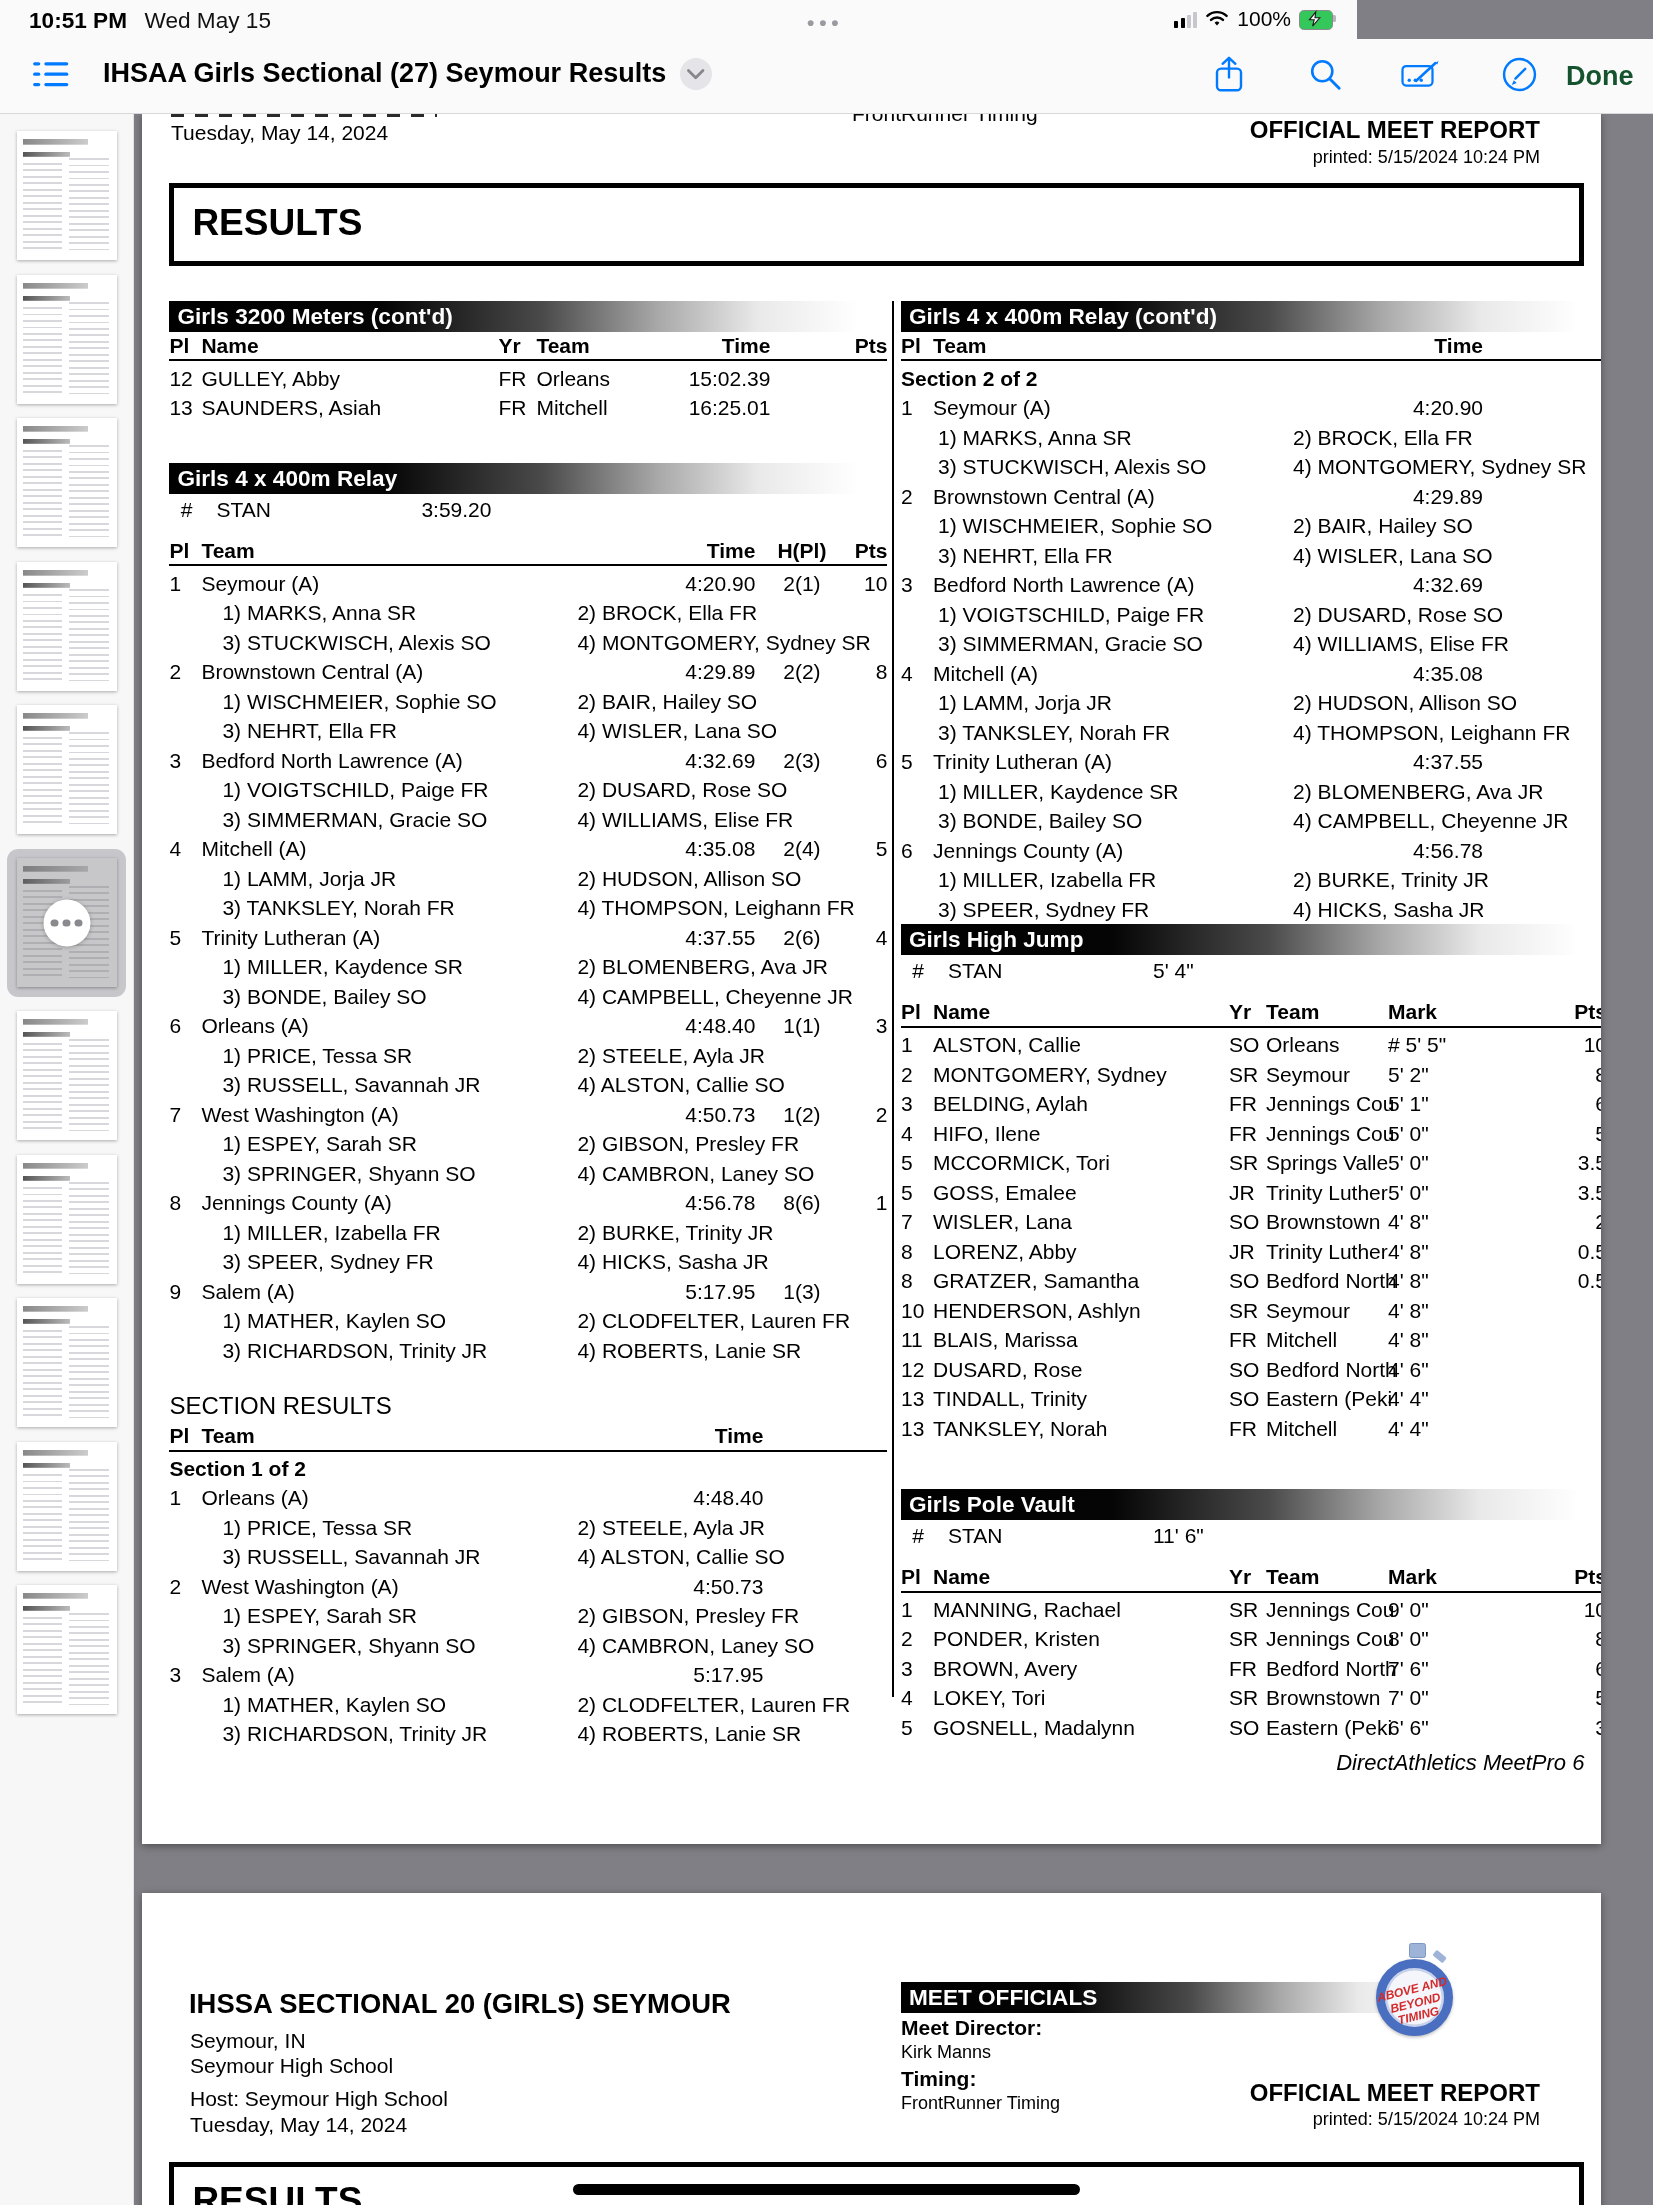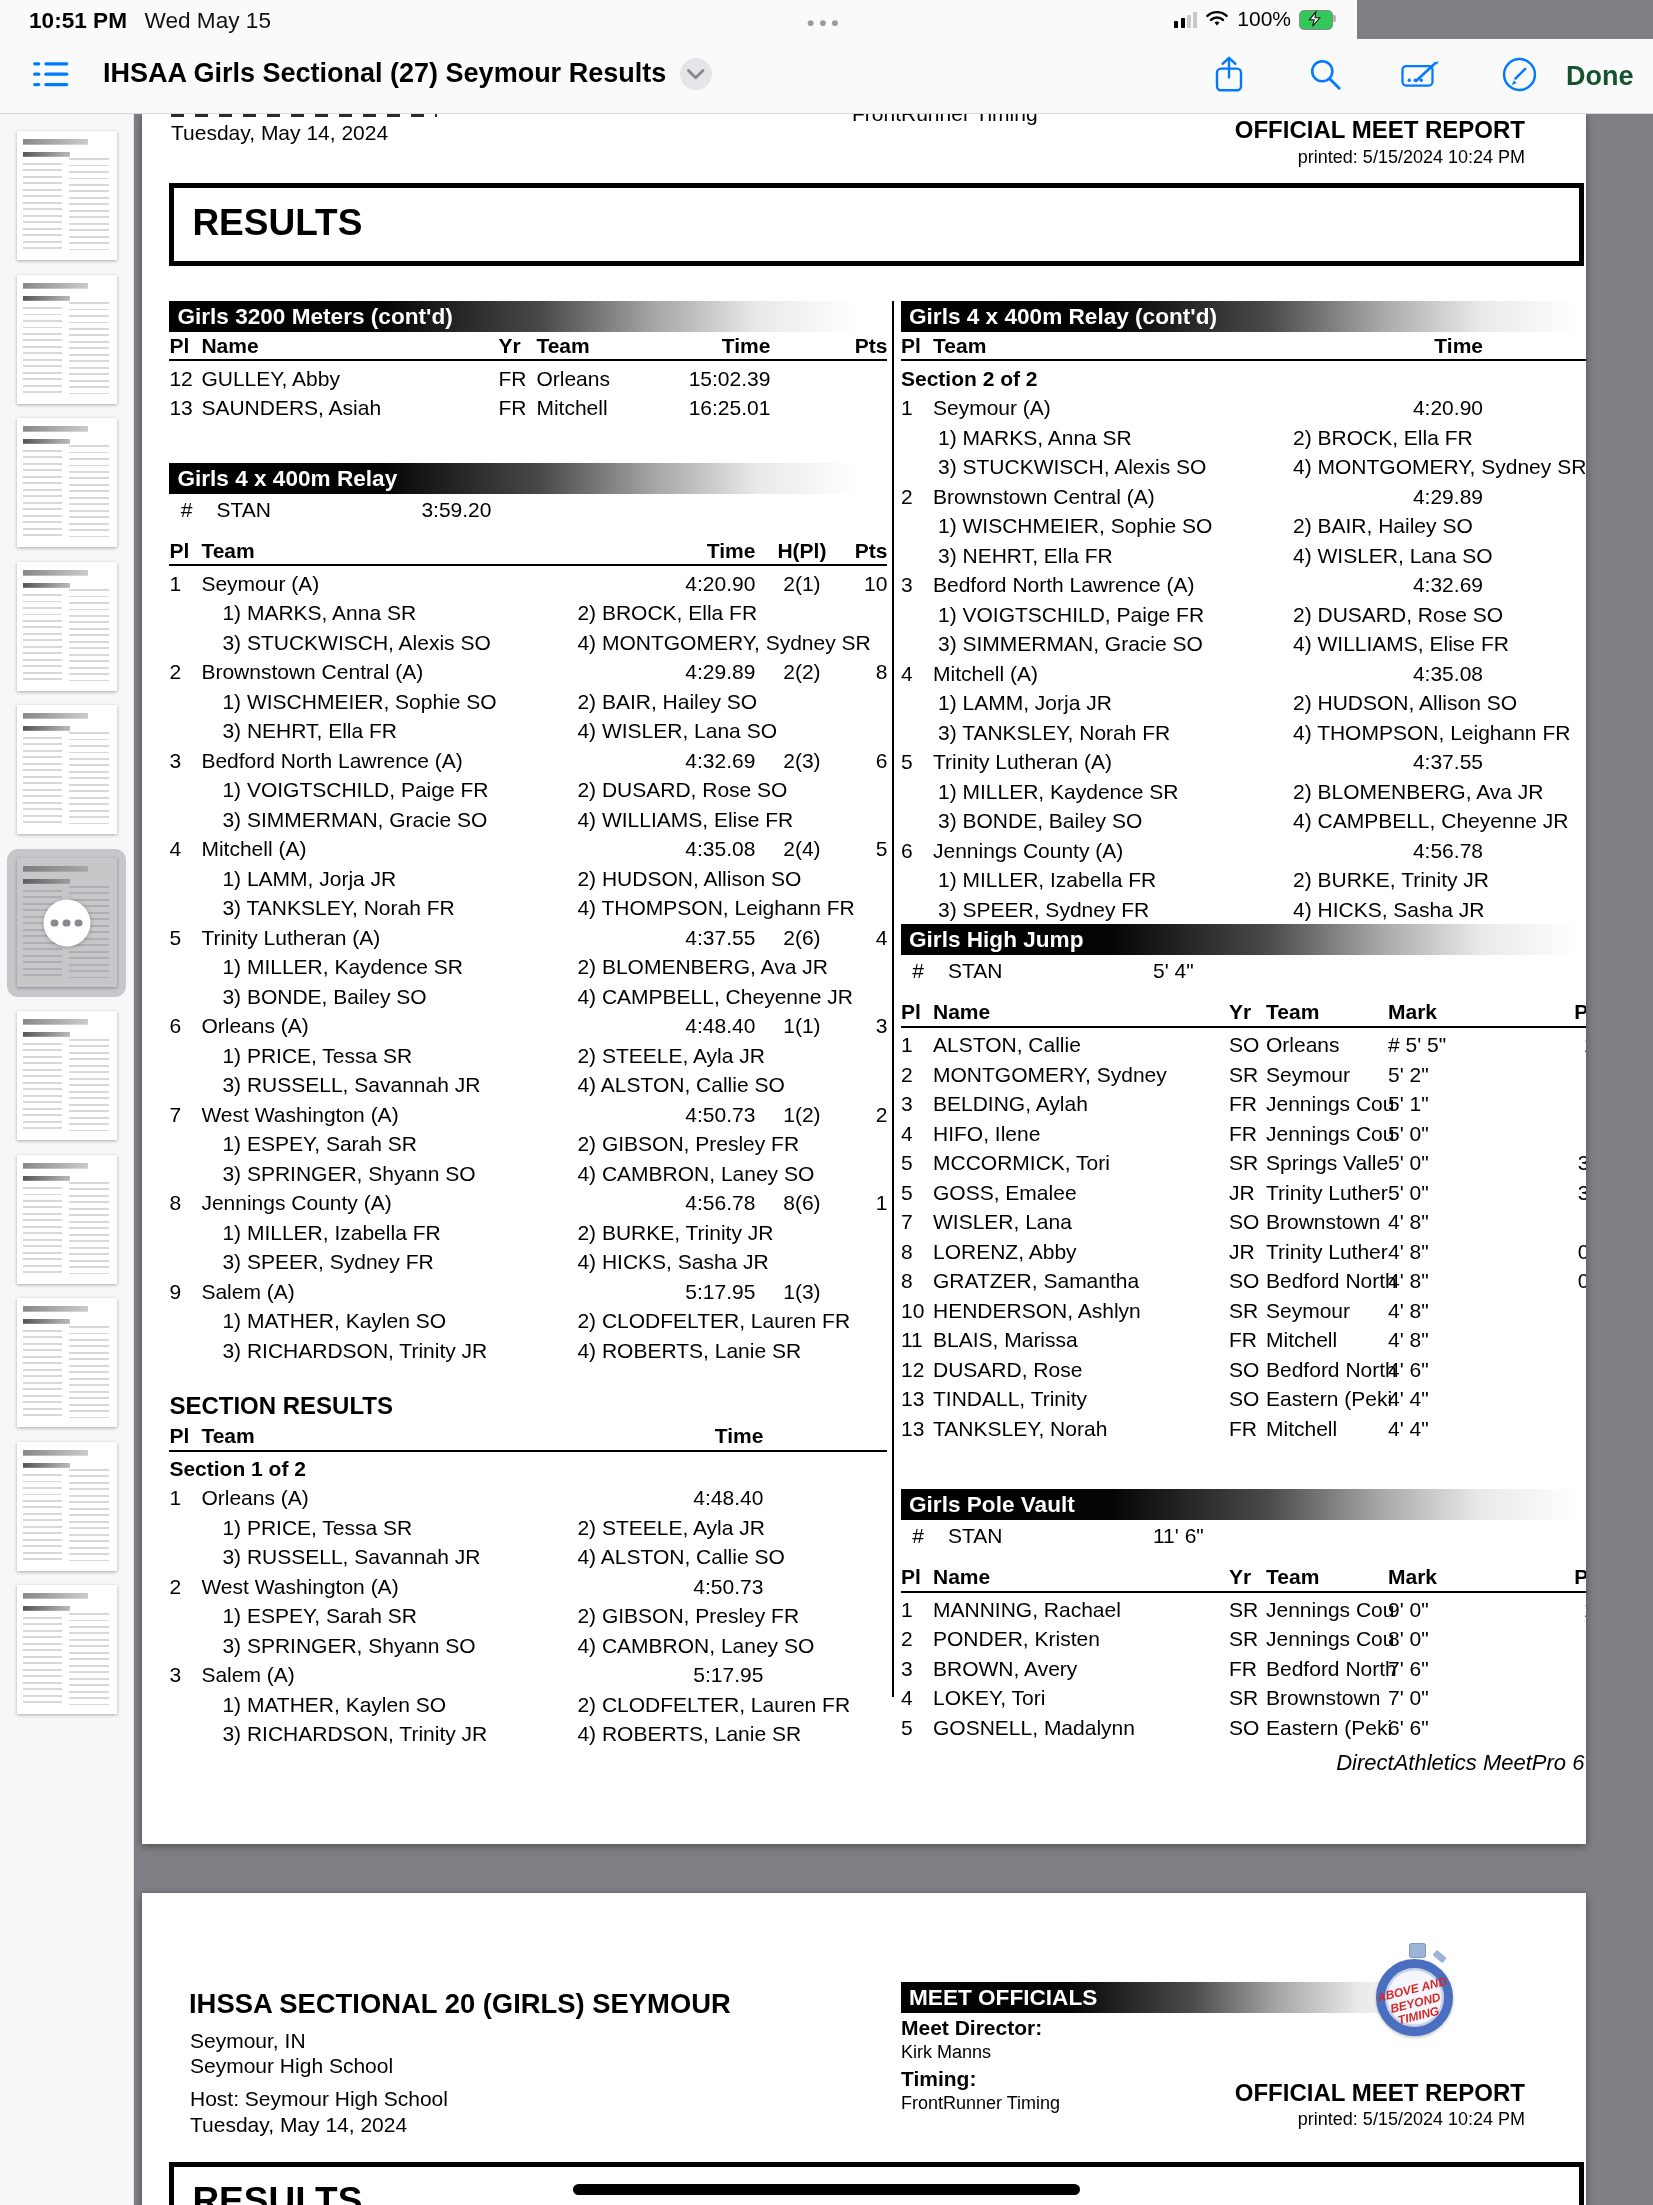--- a/index.html
+++ b/index.html
@@ -33,21 +33,21 @@
       linear-gradient(90deg,#555,#bbb) 6.5px 21px/47px 4.8px no-repeat,
       linear-gradient(90deg,#888,#ccc) 6.5px 8px/65px 5.7px no-repeat,
       #fff;}
   .thumb-sel{width:119px;margin:0 auto 14.5px auto;padding:9.7px 0;background:#c6c6cb;border-radius:11.3px;position:relative;}
   .thumb-sel .thumb{margin-bottom:0;}
   .dim{position:absolute;left:9.7px;top:9.7px;width:100px;height:129px;background:rgba(108,108,114,.38);}
   .ellipsis-btn{position:absolute;left:50%;top:50%;transform:translate(-50%,-50%);width:47px;height:47px;border-radius:50%;background:#fff;display:flex;align-items:center;justify-content:center;gap:4.8px;box-shadow:0 0.8px 4px rgba(0,0,0,.25);}
   .ellipsis-btn i{width:7.3px;height:7.3px;border-radius:50%;background:#8a8a8e;display:block;}
   
   .viewer{position:absolute;left:134px;top:113px;right:0;bottom:0;background:#7f7f85;overflow:hidden;z-index:2;}
-  .page{position:absolute;left:8px;width:1444px;background:#fff;box-shadow:0 2.4px 8px rgba(0,0,0,.4);overflow:hidden;}
+  .page{position:absolute;left:8px;width:1444px;background:#fff;box-shadow:0 2.4px 8px rgba(0,0,0,.4);overflow:hidden;padding-left:15px;}
   .page1{top:0;height:1731px;}
   .page2{top:1780px;height:452px;}
   
   .hdr-dashes{position:absolute;left:29px;top:0;width:266px;height:4px;background:repeating-linear-gradient(90deg,#2a2a2a 0 13px,transparent 13px 24px);}
   .hdr-date{position:absolute;left:29px;top:8px;font-size:21px;}
   .hdr-center{position:absolute;left:710px;top:-11.3px;font-size:21px;}
   .hdr-report{position:absolute;right:61px;top:3.2px;font-size:24px;font-weight:700;text-align:right;}
   .hdr-printed{position:absolute;right:61px;top:34px;font-size:18px;text-align:right;}
   .results-box{position:absolute;left:27.4px;top:70px;width:1415px;height:83px;border:5.7px solid #000;box-sizing:border-box;}
   .results-box span{display:block;font-size:37px;font-weight:700;line-height:69px;padding-left:18px;}
@@ -64,21 +64,21 @@
   .legs{display:grid;font-size:21px;line-height:29.5px;height:29.5px;white-space:nowrap;}
   .g3200{grid-template-columns:32px 297px 38px 145px 89px 1fr;}
   .gRelayL{grid-template-columns:32px 1fr 121px 93px 39px;}
   .gSect{grid-template-columns:32px 1fr 121px 124px;}
   .gContR{grid-template-columns:32px 1fr 97px 124px;}
   .gHJ{grid-template-columns:32px 296px 37px 122px 161px 1fr;}
   .legsL{grid-template-columns:53px 355px 1fr;}
   .legsR{grid-template-columns:37px 355px 1fr;}
   .c.pl{text-align:left;padding-right:11.3px;}
   .c.time{text-align:right;} .c.hpl{text-align:center;} .c.pts{text-align:right;} .mt31{margin-top:25px;} .mt57{margin-top:46px;}
-  .sect-title{font-size:24px;font-weight:700;height:32px;line-height:32px;}
+  .sect-title{font-size:24px;font-weight:400;height:32px;line-height:32px;}
   .sect-label{font-size:21px;font-weight:700;height:29.5px;line-height:29.5px;}
   .credit{margin-top:8px;font-size:22px;font-style:italic;text-align:right;padding-right:22.6px;}
   
   .p2-title{position:absolute;left:47px;top:95px;font-size:27.4px;font-weight:700;}
   .p2-line{position:absolute;left:48px;font-size:21px;}
   .p2-bar{position:absolute;left:759px;top:89px;width:557px;}
   .p2-lab{position:absolute;left:759px;font-size:21px;font-weight:700;}
   .p2-val{position:absolute;left:759px;font-size:18px;}
   .p2-report{position:absolute;right:61px;top:186px;font-size:24px;font-weight:700;text-align:right;}
   .p2-printed{position:absolute;right:61px;top:216px;font-size:18px;text-align:right;}

